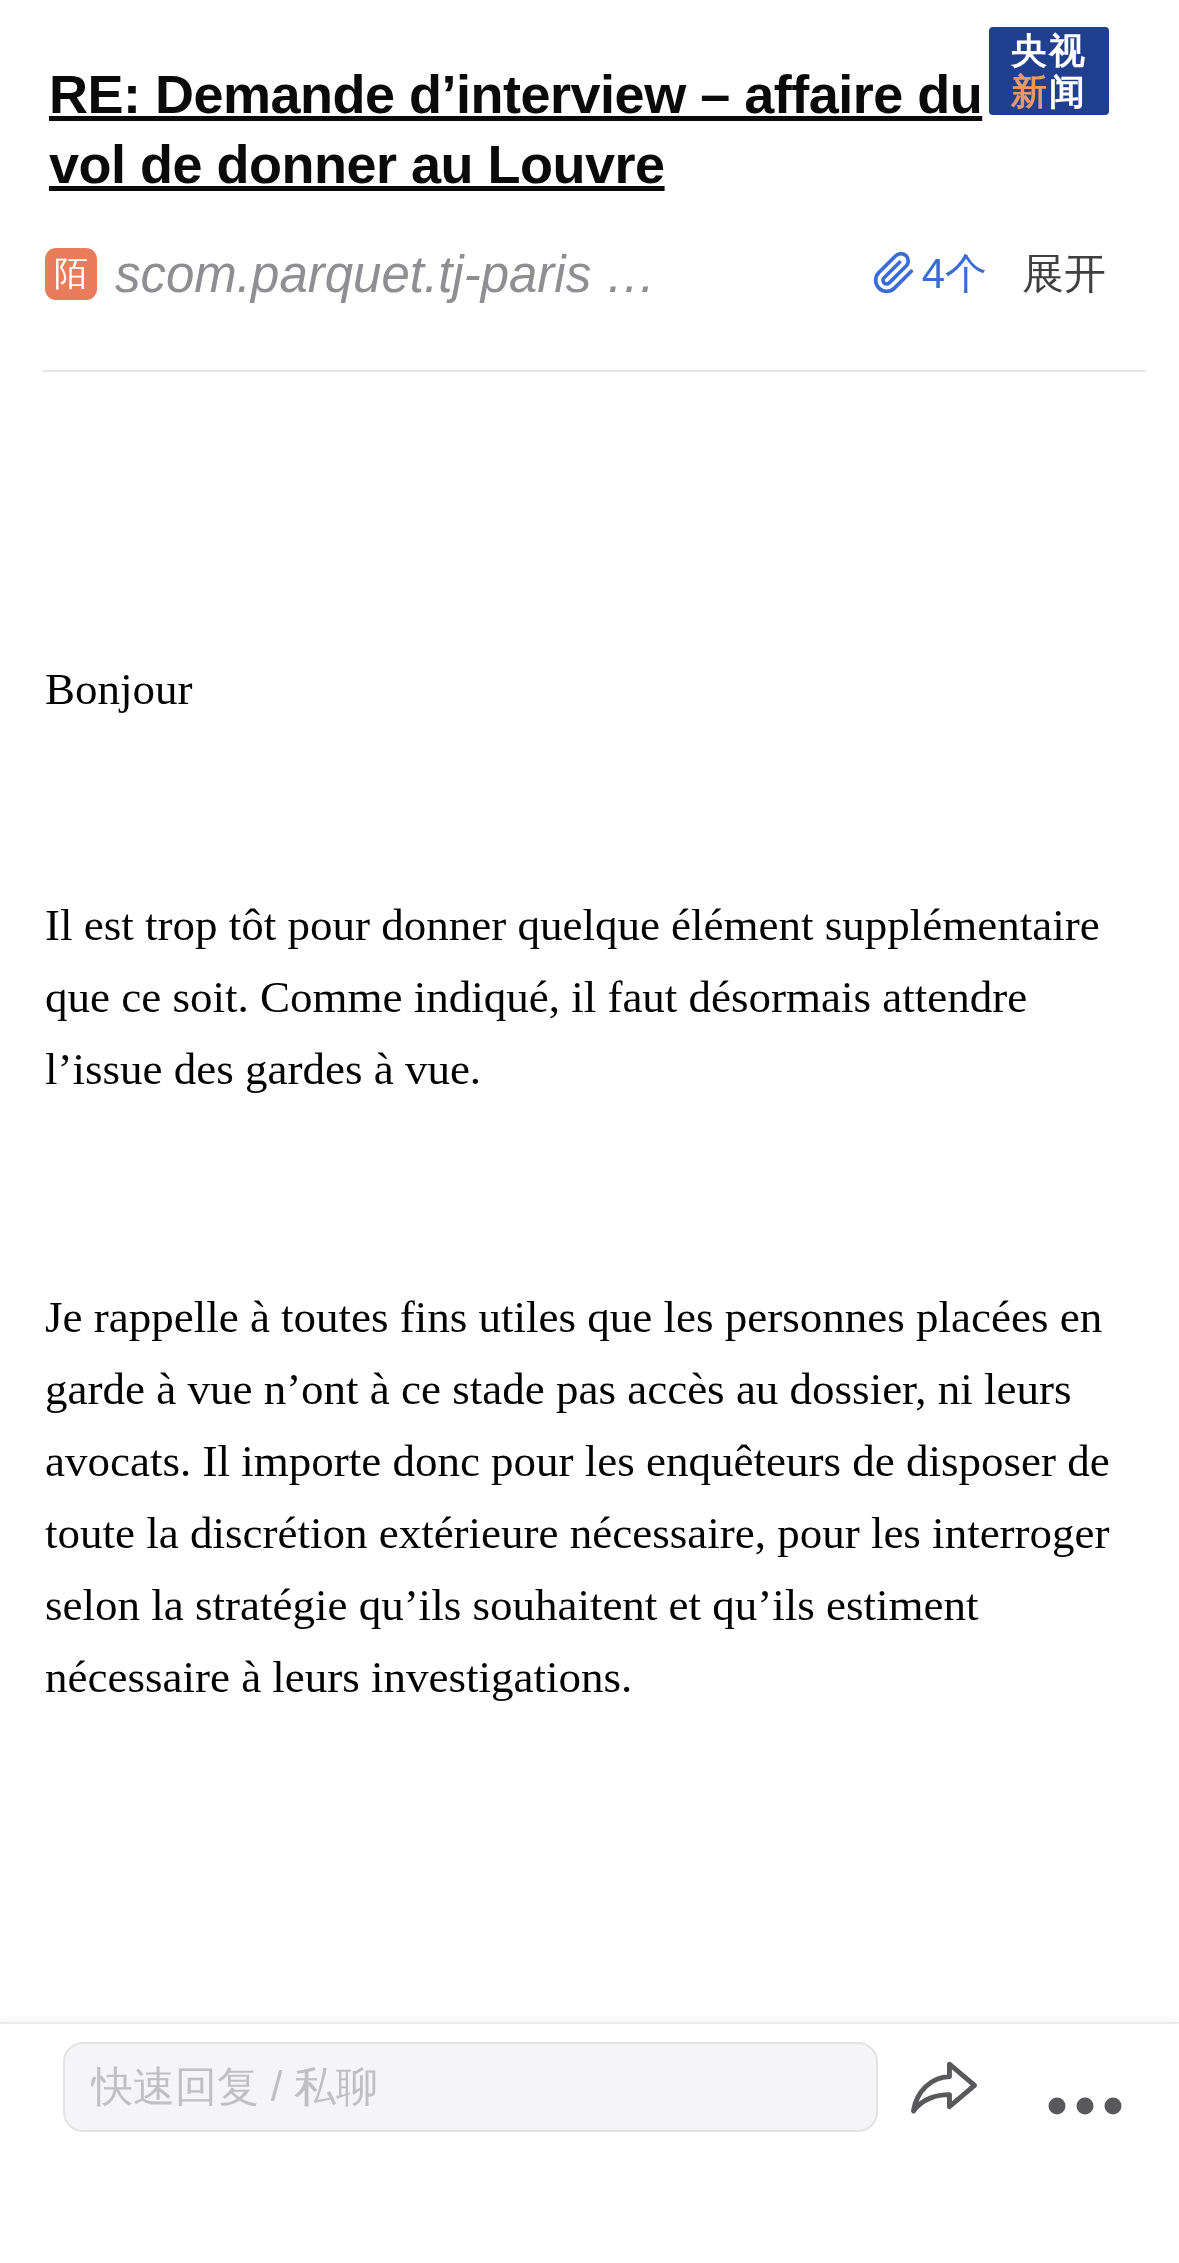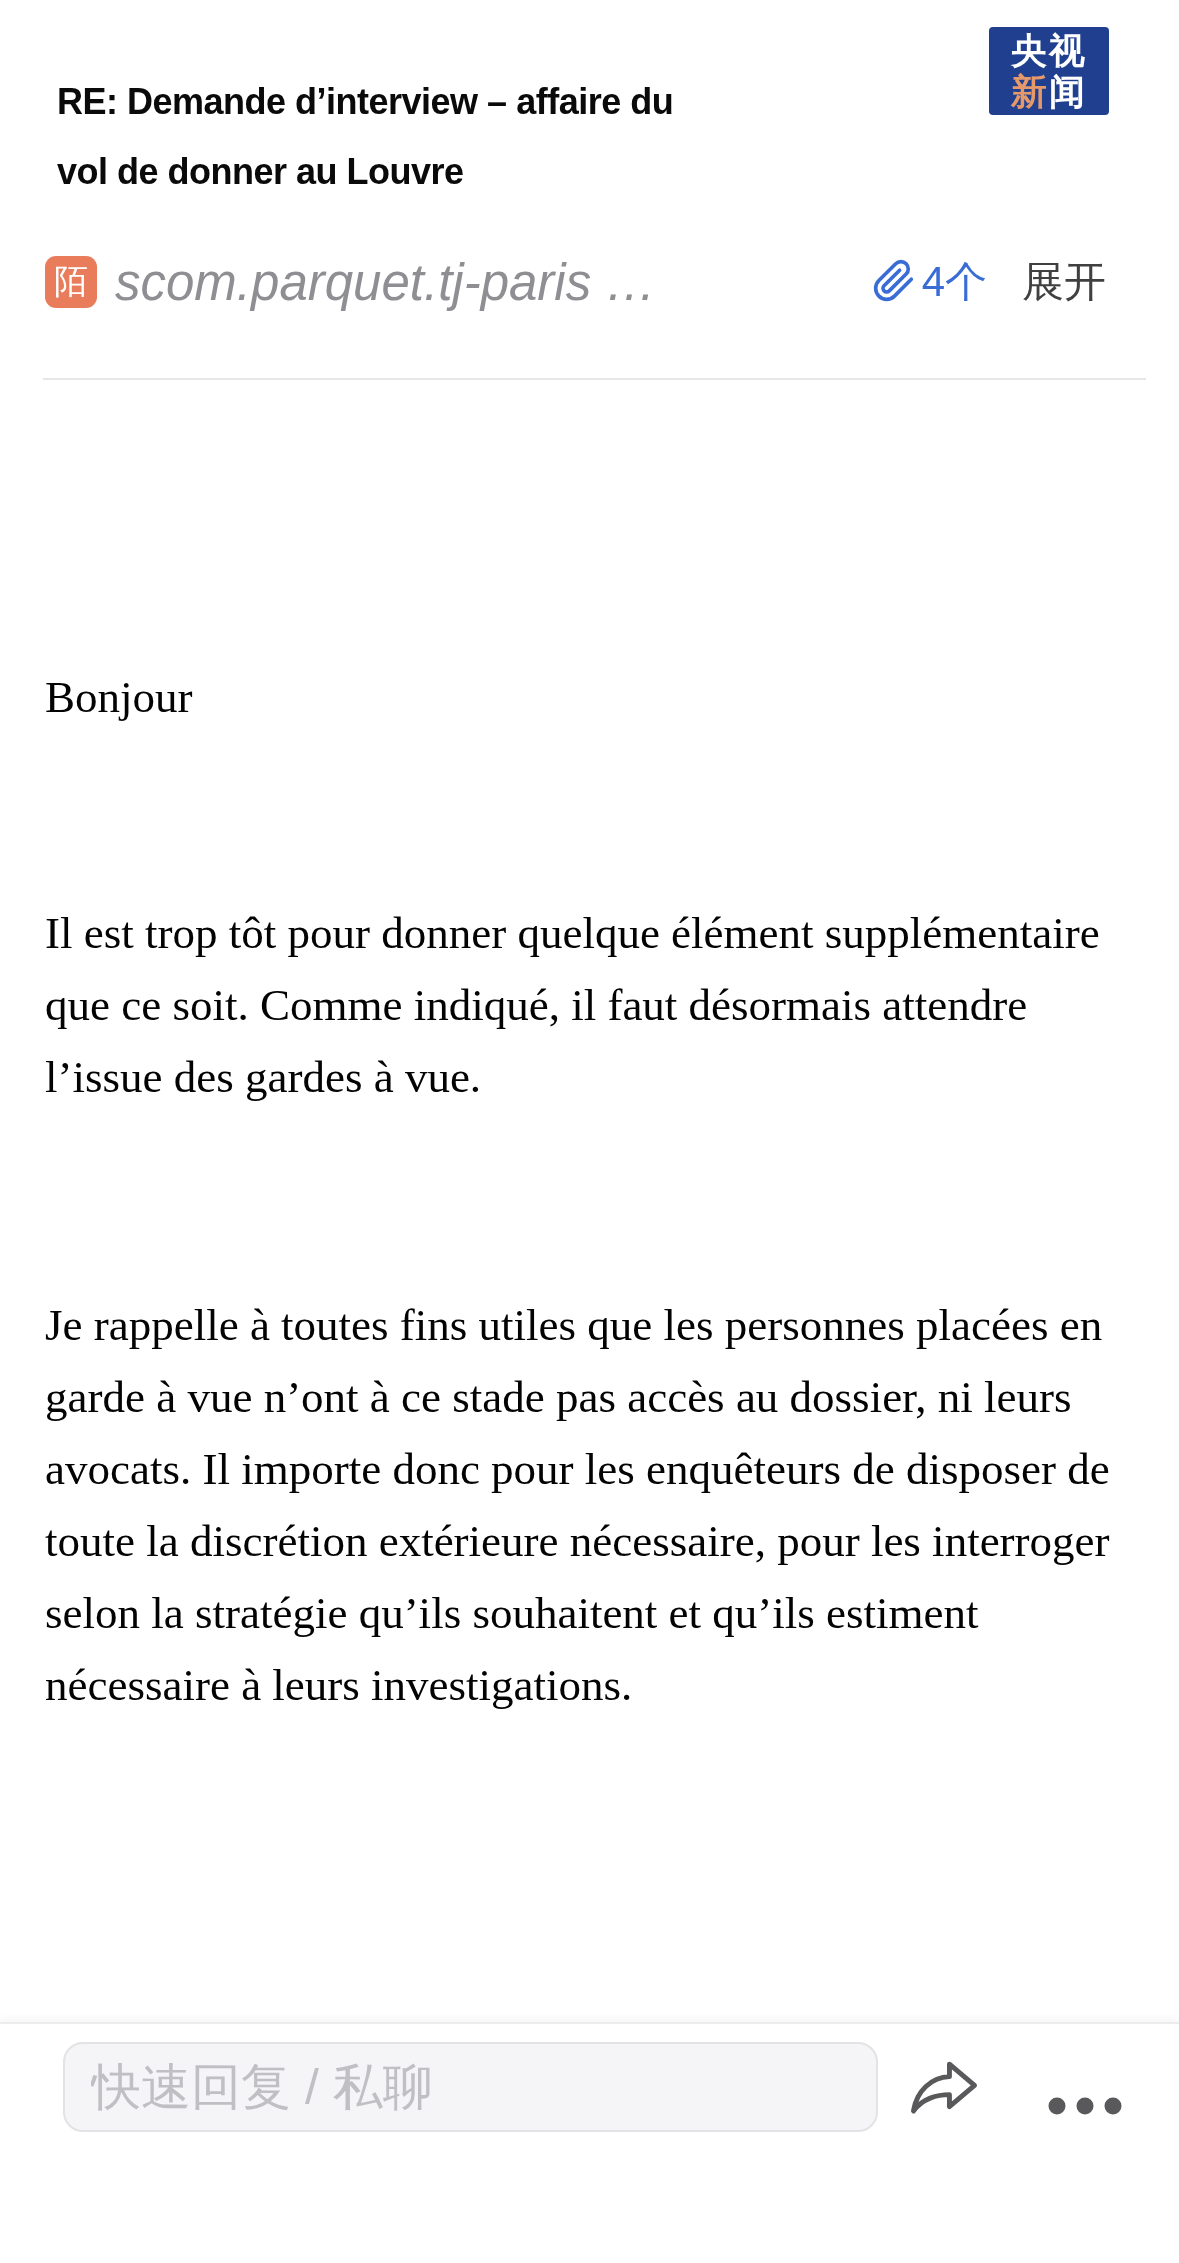--- a/index.html
+++ b/index.html
@@ -7,22 +7,22 @@
         font-family:"Liberation Sans",sans-serif;}
 
   
   .watermark{position:absolute;left:989px;top:20px;width:120px;height:88px;background:#20408F;
              border-radius:4px;display:flex;flex-direction:column;align-items:center;justify-content:center;
              z-index:30;margin-top:7px;}
   .watermark .wrow{font-size:36px;font-weight:bold;color:#ffffff;line-height:41px;letter-spacing:2px;white-space:nowrap;}
   .watermark .accent{color:#E5996B;}
 
   
-  .subject{margin:12px;padding:55px 40px 0 45px;font-size:36px;line-height:70px;font-weight:bold;color:#0a0a0a;
-           letter-spacing:-0.5px;}
+  .subject{margin:4px;padding:55px 40px 0 45px;font-size:54px;line-height:70px;font-weight:bold;color:#0a0a0a;
+           letter-spacing:-0.5px;text-decoration:underline;}
   .subject span{display:block;white-space:nowrap;}
 
   .sender-row{display:flex;align-items:center;margin:49px 45px 0 45px;height:52px;}
   .avatar{width:52px;height:52px;border-radius:11px;background:#E87C5B;color:#ffffff;
           display:flex;align-items:center;justify-content:center;font-size:34px;font-weight:500;flex:0 0 auto;}
   .sender-name{margin-left:18px;font-size:51px;color:#8E8E93;white-space:nowrap;overflow:hidden;
                text-overflow:ellipsis;flex:1 1 auto;font-style:italic;}
   .attach-cluster{display:flex;align-items:center;flex:0 0 auto;padding-right:28px;}
   .attach-btn{display:flex;align-items:center;background:none;border:none;padding:0;cursor:pointer;}
   .attach-count{font-size:42px;color:#3A6CD6;margin-left:6px;font-family:"Liberation Sans",sans-serif;}
@@ -37,21 +37,21 @@
   .p-bonjour{margin-top:281px !important;}
   .p-2{margin-top:168px !important;}
   .p-3{margin-top:164px !important;}
   .p-4{margin-top:176px !important;}
 
   
   .bottom-bar{position:absolute;left:0;top:2022px;width:1179px;height:241px;background:#ffffff;
               border-top:2px solid #ececee;box-shadow:0 -3px 8px rgba(0,0,0,0.045);z-index:20;}
   .reply-input{position:absolute;left:63px;top:18px;width:815px;height:90px;box-sizing:border-box;
                background:#f5f5f7;border:2px solid #e3e3e5;border-radius:20px;padding:0 26px;
-               font-size:50px;color:#333;font-family:"Liberation Sans",sans-serif;outline:none;}
+               font-size:42px;color:#333;font-family:"Liberation Sans",sans-serif;outline:none;}
   .reply-input::placeholder{color:#c0c0c4;}
   .icon-btn{position:absolute;background:none;border:none;padding:0;cursor:pointer;line-height:0;}
   .share-btn{left:908px;top:34px;}
   .more-btn{left:1045px;top:72px;}
 </style>
 </head>
 <body>
 
 <div class="page">
 

